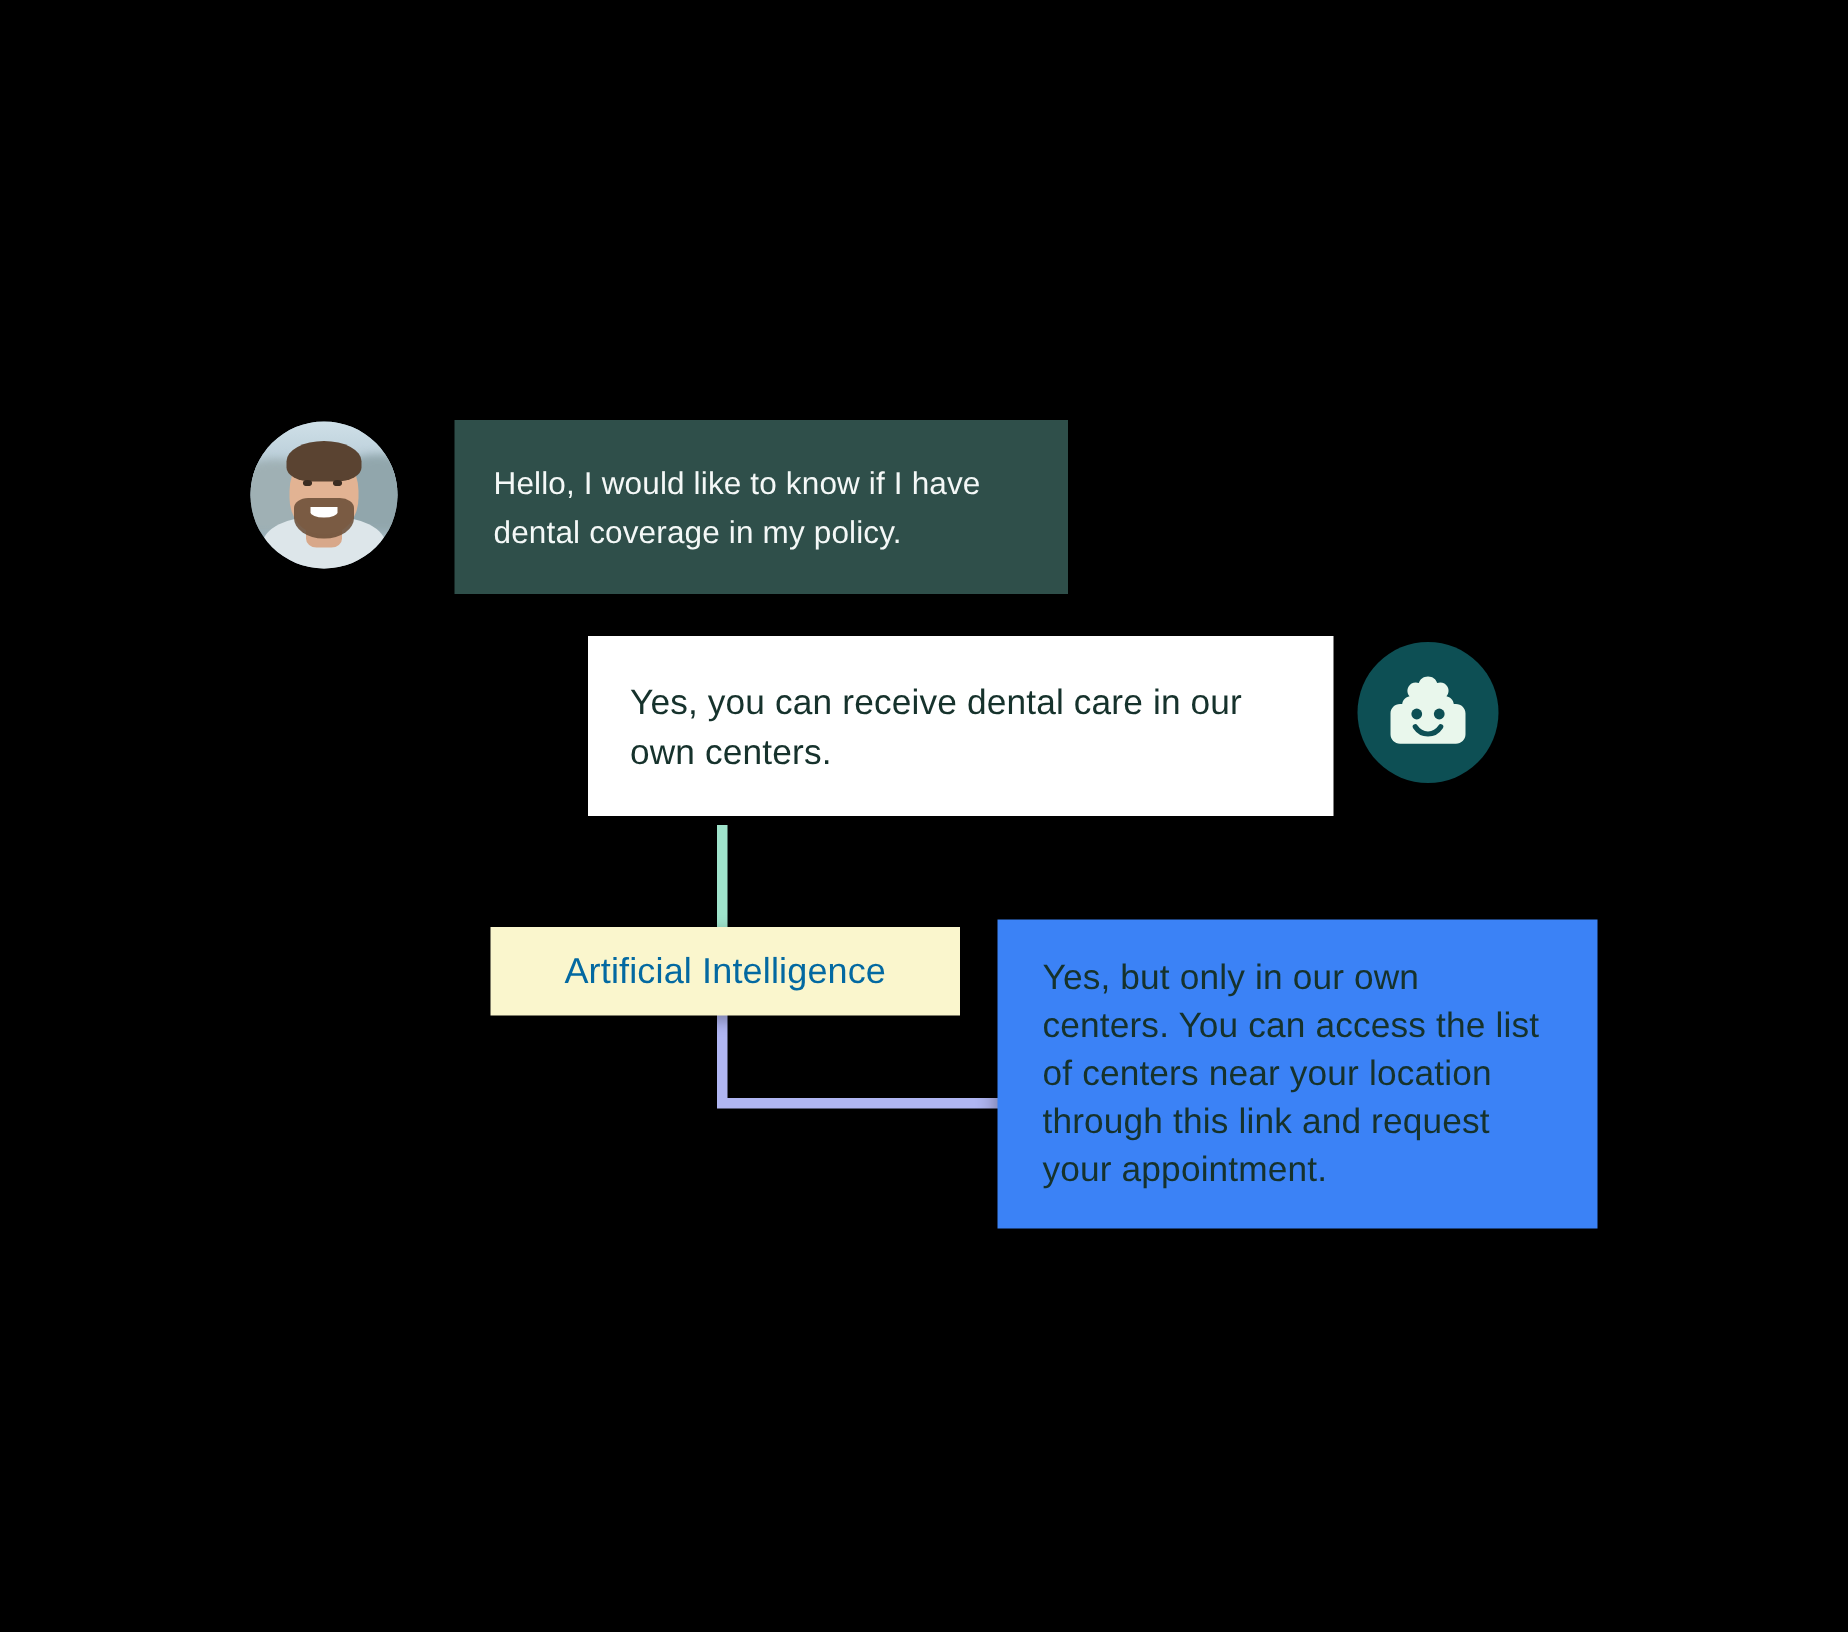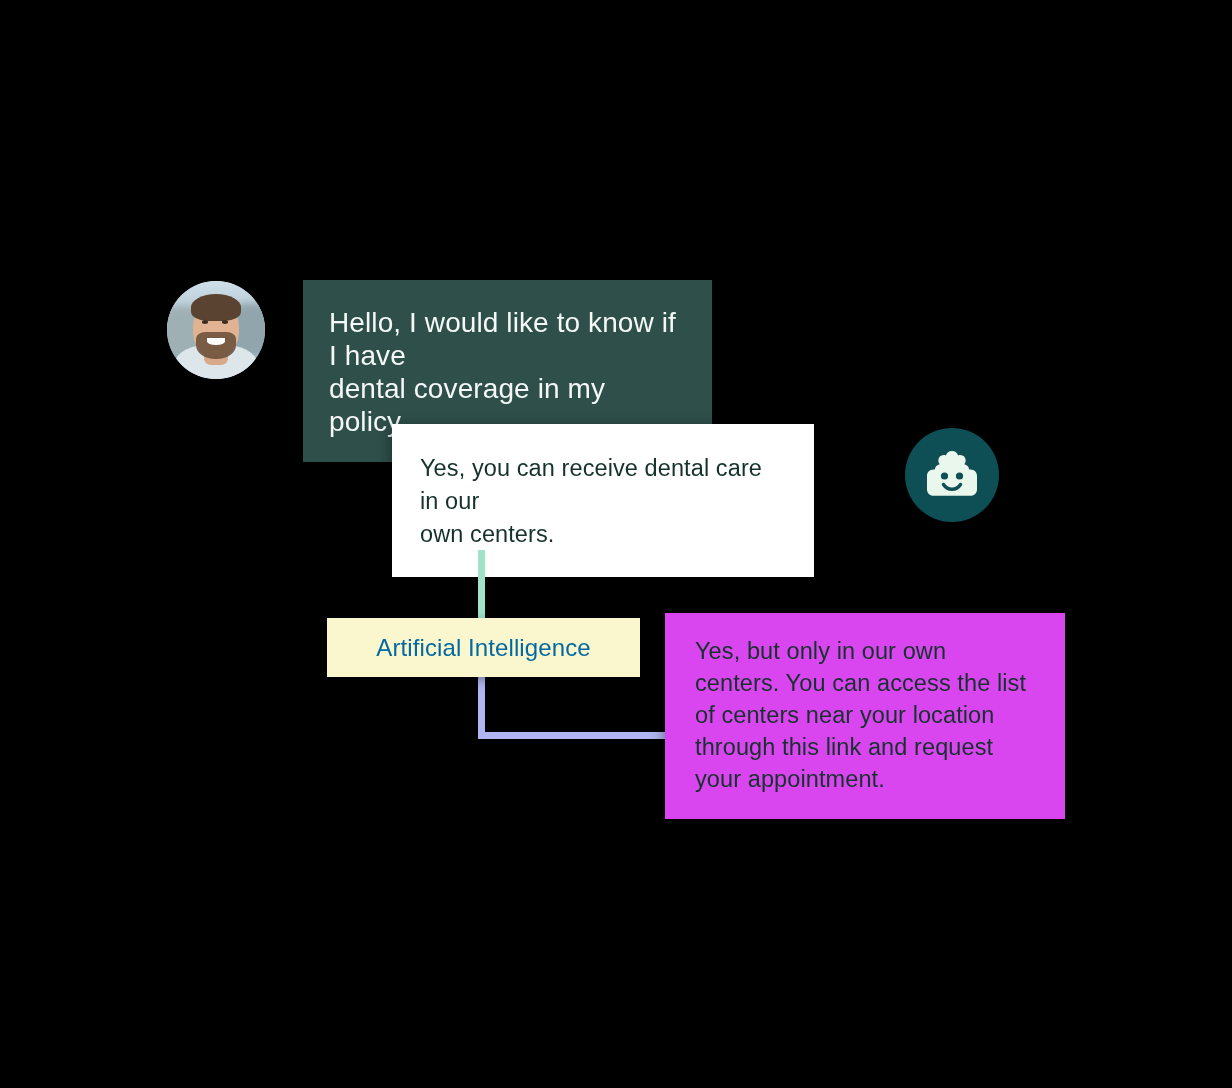--- a/index.html
+++ b/index.html
@@ -119,45 +119,45 @@
 
   .bubble.user {
     left: 303px;
     top: 280px;
     width: 409px;
     padding: 26px 26px 24px 26px;
     background: #2f4f4a;
   }
   .bubble.user .bubble-text {
     color: #f4f8f7;
-    font-size: 28px;
+    font-size: 21px;
     line-height: 33px;
     letter-spacing: 0.1px;
   }
 
   .bubble.bot-a {
     left: 392px;
     top: 424px;
-    width: 422px;
+    width: 497px;
     padding: 28px 28px 26px 28px;
     background: #ffffff;
   }
   .bubble.bot-a .bubble-text {
     color: #16322c;
     font-size: 23.5px;
     line-height: 33px;
     letter-spacing: 0.1px;
   }
 
   .bubble.bot-b {
     left: 665px;
     top: 613px;
     width: 400px;
     padding: 22px 30px 24px 30px;
-    background: #d946ef;
+    background: #3b82f6;
   }
   .bubble.bot-b .bubble-text {
     color: #16322c;
     font-size: 23.5px;
     line-height: 32px;
     letter-spacing: 0.1px;
   }
 
   
   .bot-icon {

